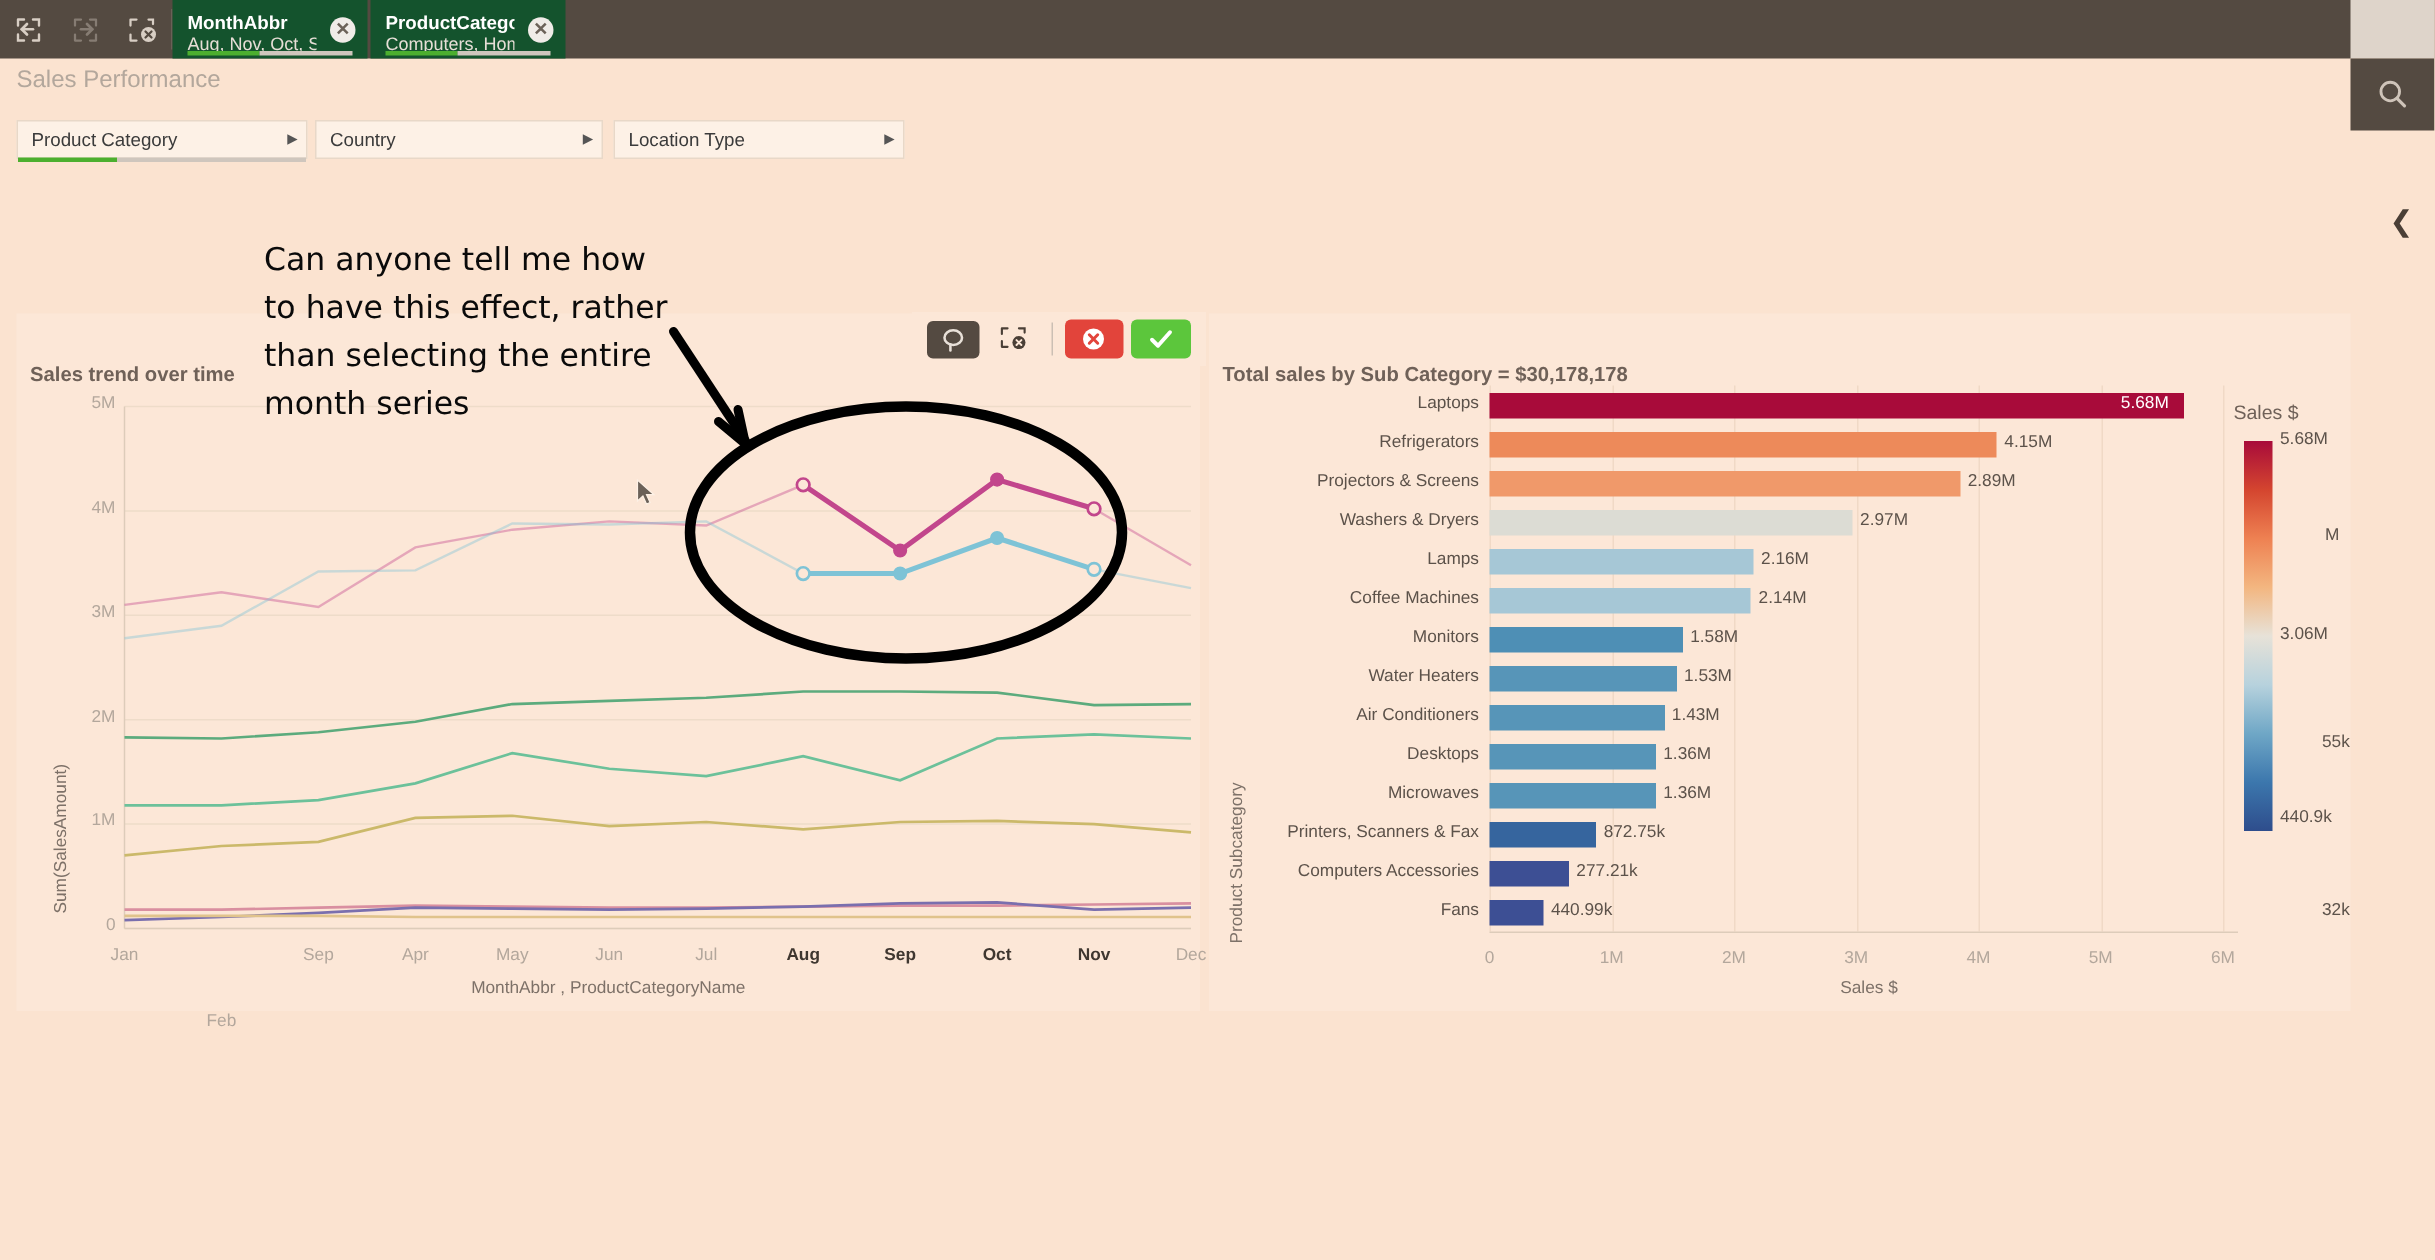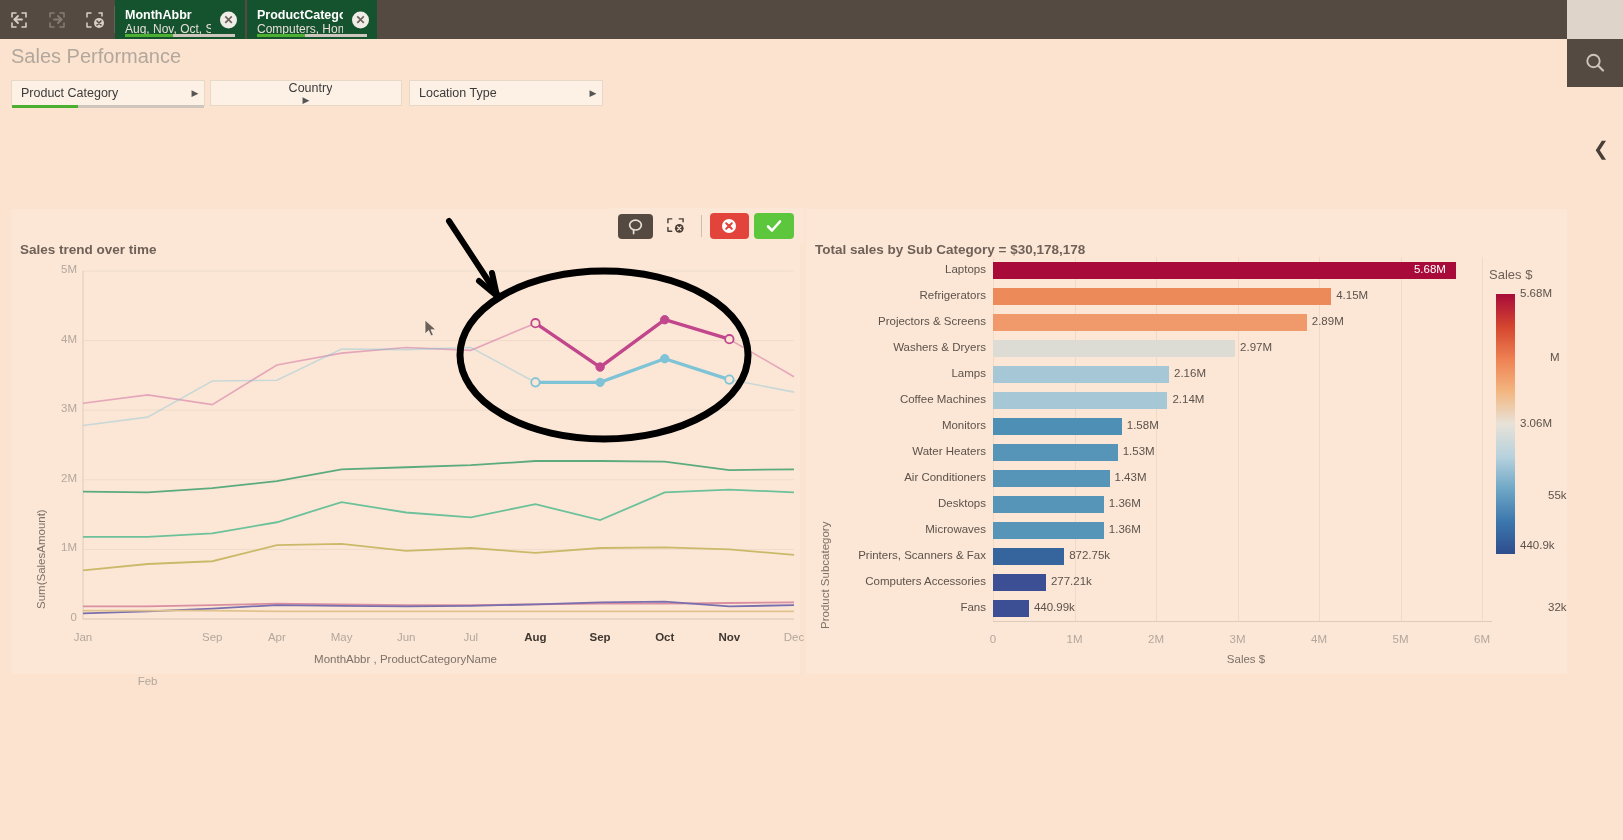--- a/index.html
+++ b/index.html
@@ -76,21 +76,21 @@
     position: absolute; right: 14px; top: 98px;
     font-size: 19px; color: #4a3f36; cursor: pointer;
     font-family: "DejaVu Sans", sans-serif;
   }
 
   
   #sheet { position: absolute; left: 0; top: 39px; width: 1567px; height: 801px; }
 
   #sheet-title {
     position: absolute; left: 11px; top: 6px;
-    font-size: 20px; color: #b3a79c; font-weight: normal;
+    font-size: 16px; color: #b3a79c; font-weight: normal;
   }
 
   
   .filter-pane {
     position: absolute; top: 41px; height: 26px;
     background: #fdf1e6; border: 1px solid #e8d8c8;
     display: flex; align-items: center;
     cursor: pointer;
   }
   .filter-label {
@@ -239,21 +239,21 @@
 <div id="sheet">
 
   <div id="sheet-title">Sales Performance</div>
 
   <div class="filter-pane" style="left:11px; width:194px;">
     <div class="filter-label">Product Category</div>
     <div class="filter-caret">▶</div>
     <div class="filter-bar-sel"></div>
     <div class="filter-bar-rest"></div>
   </div>
-  <div class="filter-pane" style="left:210px; width:192px;flex-direction:column;">
+  <div class="filter-pane" style="left:210px; width:192px;">
     <div class="filter-label">Country</div>
     <div class="filter-caret">▶</div>
   </div>
   <div class="filter-pane" style="left:409px; width:194px;">
     <div class="filter-label">Location Type</div>
     <div class="filter-caret">▶</div>
   </div>
 
   <div id="linechart-obj">
     <div class="obj-title">Sales trend over time</div>
@@ -383,20 +383,24 @@
         <div class="legend-tick" style="left: 742px; top: 280px;">55k</div>
         <div class="legend-tick" style="left: 742px; top: 392px;">32k</div>
       </div>
   </div>
 
   <svg id="annot-svg">
     <ellipse cx="604" cy="316" rx="144" ry="84" fill="none" stroke="#000" stroke-width="7"></ellipse>
     <path d="M449 182 L497 255" stroke="#000" stroke-width="6" fill="none" stroke-linecap="round"></path>
     <path d="M497 257 L479 242 M497 257 L492 234" stroke="#000" stroke-width="6" fill="none" stroke-linecap="round"></path>
   </svg>
+  <div id="annotation">Can anyone tell me how
+to have this effect, rather
+than selecting the entire
+month series</div>
 
   <div id="seltoolbar">
     <div class="tb-btn active">
       <svg width="17" height="17" viewBox="0 0 18 18">
         <ellipse cx="9" cy="7.5" rx="6.2" ry="5.2" stroke="#e8e0d8" stroke-width="1.8" fill="none"></ellipse>
         <path d="M7 12.2 L7 16.5" stroke="#e8e0d8" stroke-width="1.8" fill="none" stroke-linecap="round"></path>
       </svg>
     </div>
     <div class="tb-btn">
       <svg width="19" height="18" viewBox="0 0 20 19">

